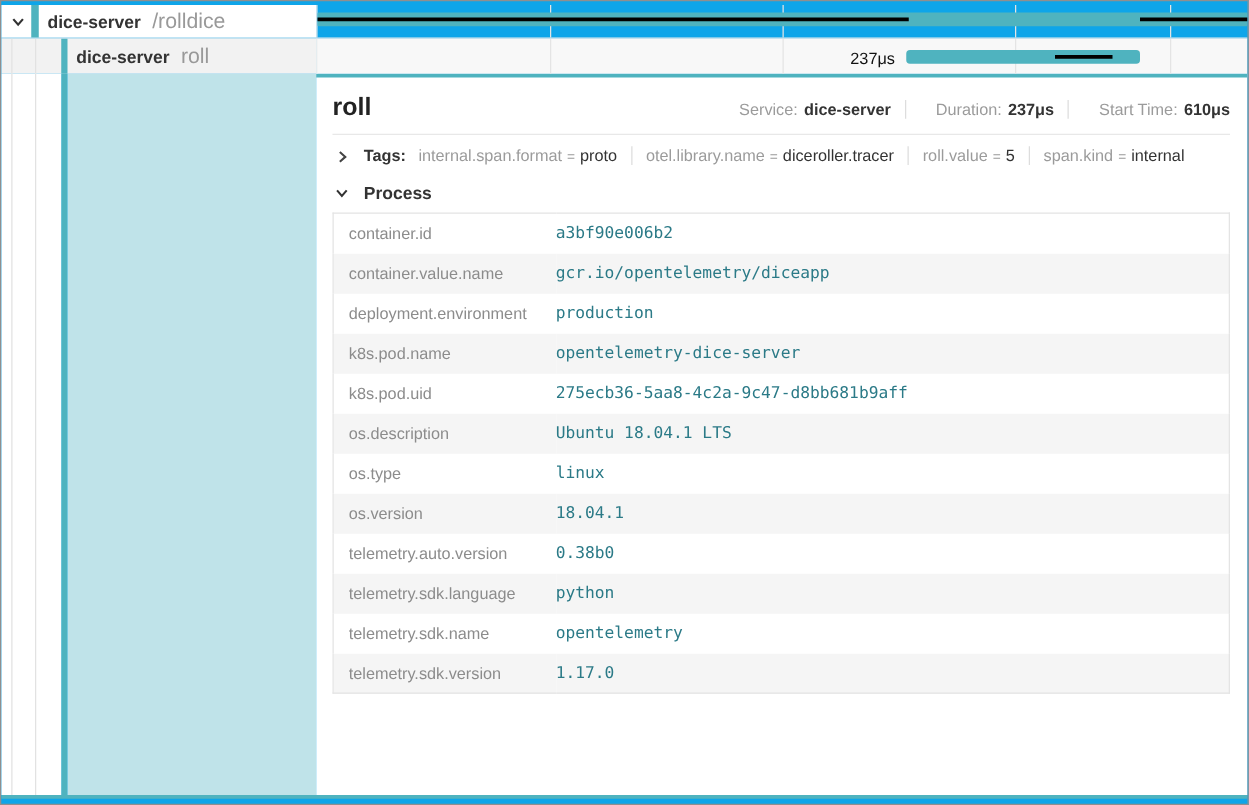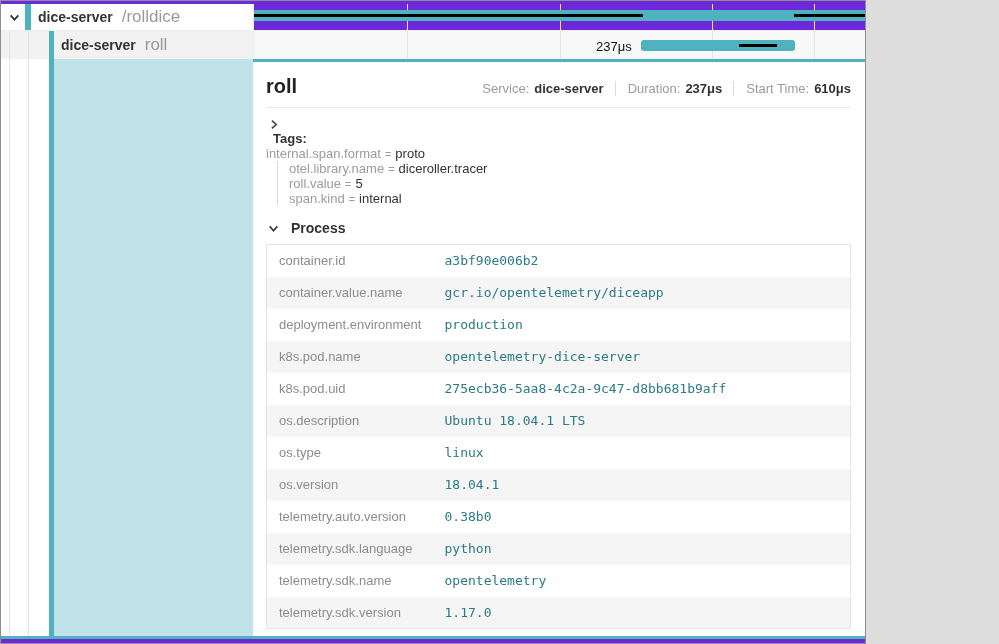--- a/index.html
+++ b/index.html
@@ -4,21 +4,21 @@
 <style>
   :root{
     --span-teal:#4fb3bf;
     --span-tint:#bfe3e9;
     --critical-path:#000000;
     --value-text:#2b7a87;
   }
   *{box-sizing:border-box;margin:0;padding:0;}
   body{background:#ddd;font-family:"Liberation Sans",sans-serif;}
   .screen{
-    width:866px;height:644px;background:#6d28d9;border:1px solid #8f8f8f;
+    width:999px;height:644px;background:#0ea5e9;border:1px solid #8f8f8f;
     position:relative;overflow:hidden;font-family:"Liberation Sans",sans-serif;
   }
   
   .rows{padding-top:3px;}
   .span-row{display:flex;}
   .row-parent{height:27px;border-bottom:1px solid #ededed;}
   .row-child{height:28px;}
   .name-col{width:252px;flex:none;position:relative;display:flex;align-items:center;}
   .time-col{flex:1;position:relative;border-left:1px solid #eee;}
   .row-parent .name-col{padding-left:6px;background:#fff;}
@@ -44,24 +44,24 @@
   
   .detail-area{display:flex;height:577px;}
   .gutter{width:48px;flex:none;position:relative;background:#fff;}
   .accent{width:5px;flex:none;background:var(--span-teal);}
   .tint{width:199px;flex:none;background:var(--span-tint);}
   .panel{flex:1;background:#fff;border-top:3px solid var(--span-teal);padding:0 14px 0 13px;overflow:hidden;}
   .panel-header{display:flex;justify-content:space-between;align-items:baseline;padding:13px 0 9px;border-bottom:1px solid #e8e8e8;}
   .panel-title{font-size:20px;font-weight:600;color:#222;}
   .summary{display:flex;align-items:baseline;font-size:13px;}
   .sum-item{display:flex;align-items:baseline;white-space:nowrap;}
-  .sum-item + .sum-item{border-left:1px solid #ddd;margin-left:11px;padding-left:12px;}
+  .sum-item + .sum-item{border-left:1px solid #ddd;margin-left:11px;padding-left:24px;}
   .sum-label{color:#9b9b9b;}
   .sum-value{color:#333;font-weight:bold;margin-left:5px;}
-  .tags-row{display:flex;align-items:flex-start;padding:9px 0 5px;font-size:13px;flex-direction:column;}
+  .tags-row{display:flex;align-items:flex-end;padding:9px 0 5px;font-size:13px;}
   .tags-label{font-weight:bold;color:#333;margin:0 10px 0 7px;}
   .tag-item{display:flex;align-items:baseline;white-space:nowrap;}
   .tag-item + .tag-item{border-left:1px solid #ddd;margin-left:11px;padding-left:11px;}
   .tag-key{color:#9b9b9b;}
   .tag-eq{color:#9b9b9b;font-size:11px;padding:0 4px;}
   .tag-value{color:#333;}
   .process-header{display:flex;align-items:center;padding:9px 0 8px;}
   .process-label{font-weight:bold;color:#333;font-size:14px;margin-left:7px;}
   table.kv{width:100%;border-collapse:collapse;border:1px solid #e4e4e4;font-size:13px;}
   table.kv tr{height:32px;}

